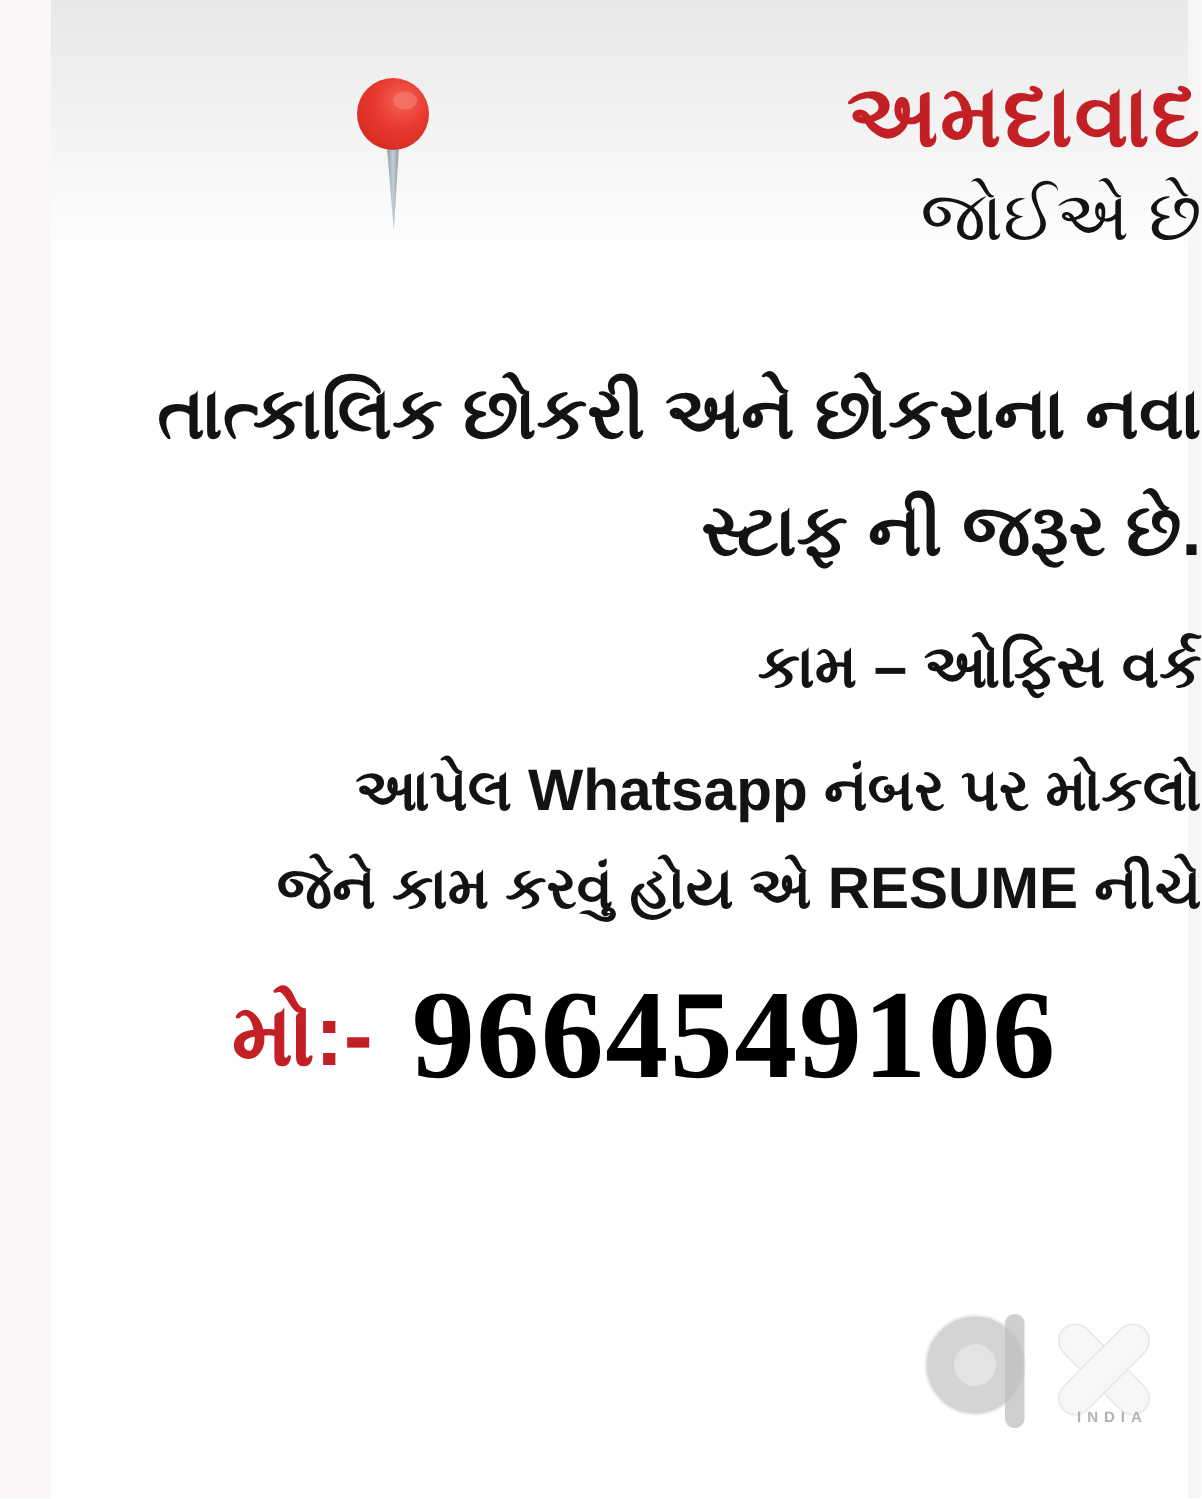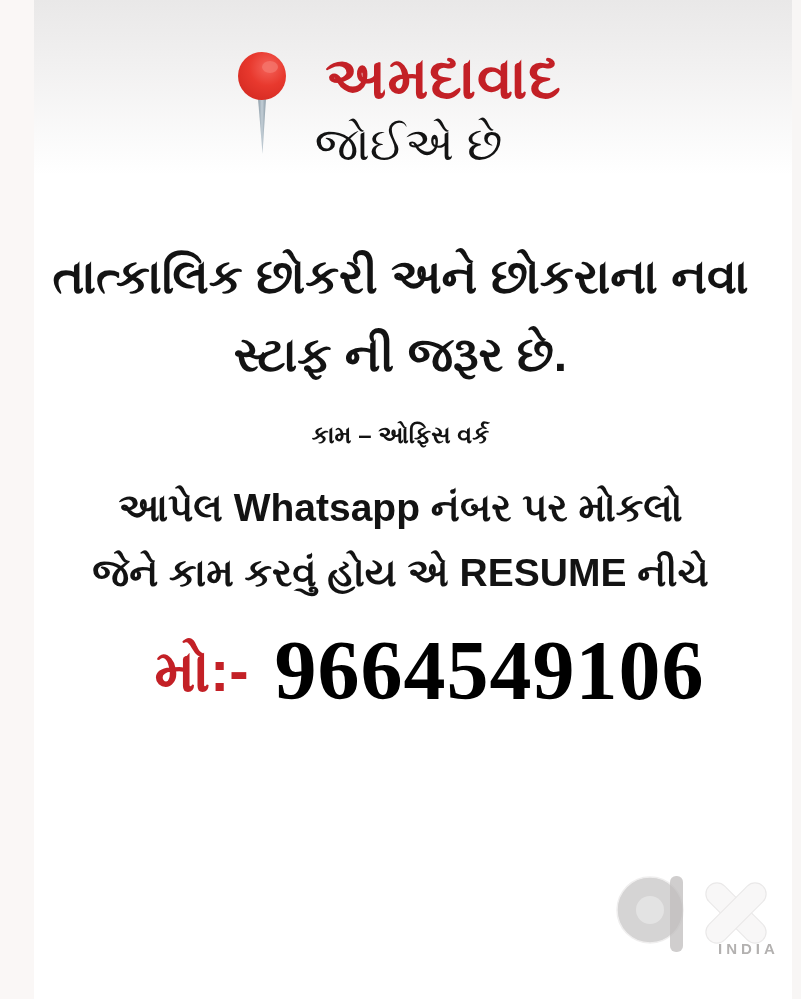--- a/index.html
+++ b/index.html
@@ -23,21 +23,21 @@
     pointer-events: none;
   }
   .left-band {
     position: absolute; left: 0; top: 0; bottom: 0; width: 34px;
     background: #faf7f6; pointer-events: none;
   }
   .right-band {
     position: absolute; right: 0; top: 0; bottom: 0; width: 9px;
     background: #f8f6f5; pointer-events: none;
   }
-  .content { position: relative; text-align: center; }
+  .content { position: relative; text-align: right; }
 
   
   .header { position: relative; padding-top: 48px; }
   .pin { position: absolute; left: 236px; top: 50px; width: 52px; height: 112px; }
   .title {
     color: #c32026;
     font-size: 58px; font-weight: 700;
     line-height: 1.05;
     padding-left: 86px;
     letter-spacing: 1px;
@@ -49,21 +49,21 @@
   }
 
   
   .intro {
     margin-top: 66px;
     font-size: 48px; font-weight: 700;
     line-height: 1.62;
   }
   .details { margin-top: 16px; }
   .detail-line {
-    font-size: 24px; font-weight: 700;
+    font-size: 40px; font-weight: 700;
     line-height: 1.25;
     margin-top: 27px;
   }
   .instructions {
     margin-top: 26px;
     font-size: 39px; font-weight: 700;
     line-height: 1.65;
   }
 
   
@@ -88,21 +88,21 @@
 
   
   .watermark {
     position: absolute; left: 598px; top: 860px;
     width: 200px; height: 105px;
     pointer-events: none;
   }
   .watermark svg { display: block; }
   .watermark-country {
     position: absolute; left: 120px; top: 80px;
-    font-size: 15px; letter-spacing: 4px;
+    font-size: 10px; letter-spacing: 4px;
     color: #b3b1b0; font-weight: 700;
   }
 </style>
 </head>
 <body>
 
 <div class="poster">
   <div class="top-gradient"></div>
   <div class="left-band"></div>
   <div class="right-band"></div>

